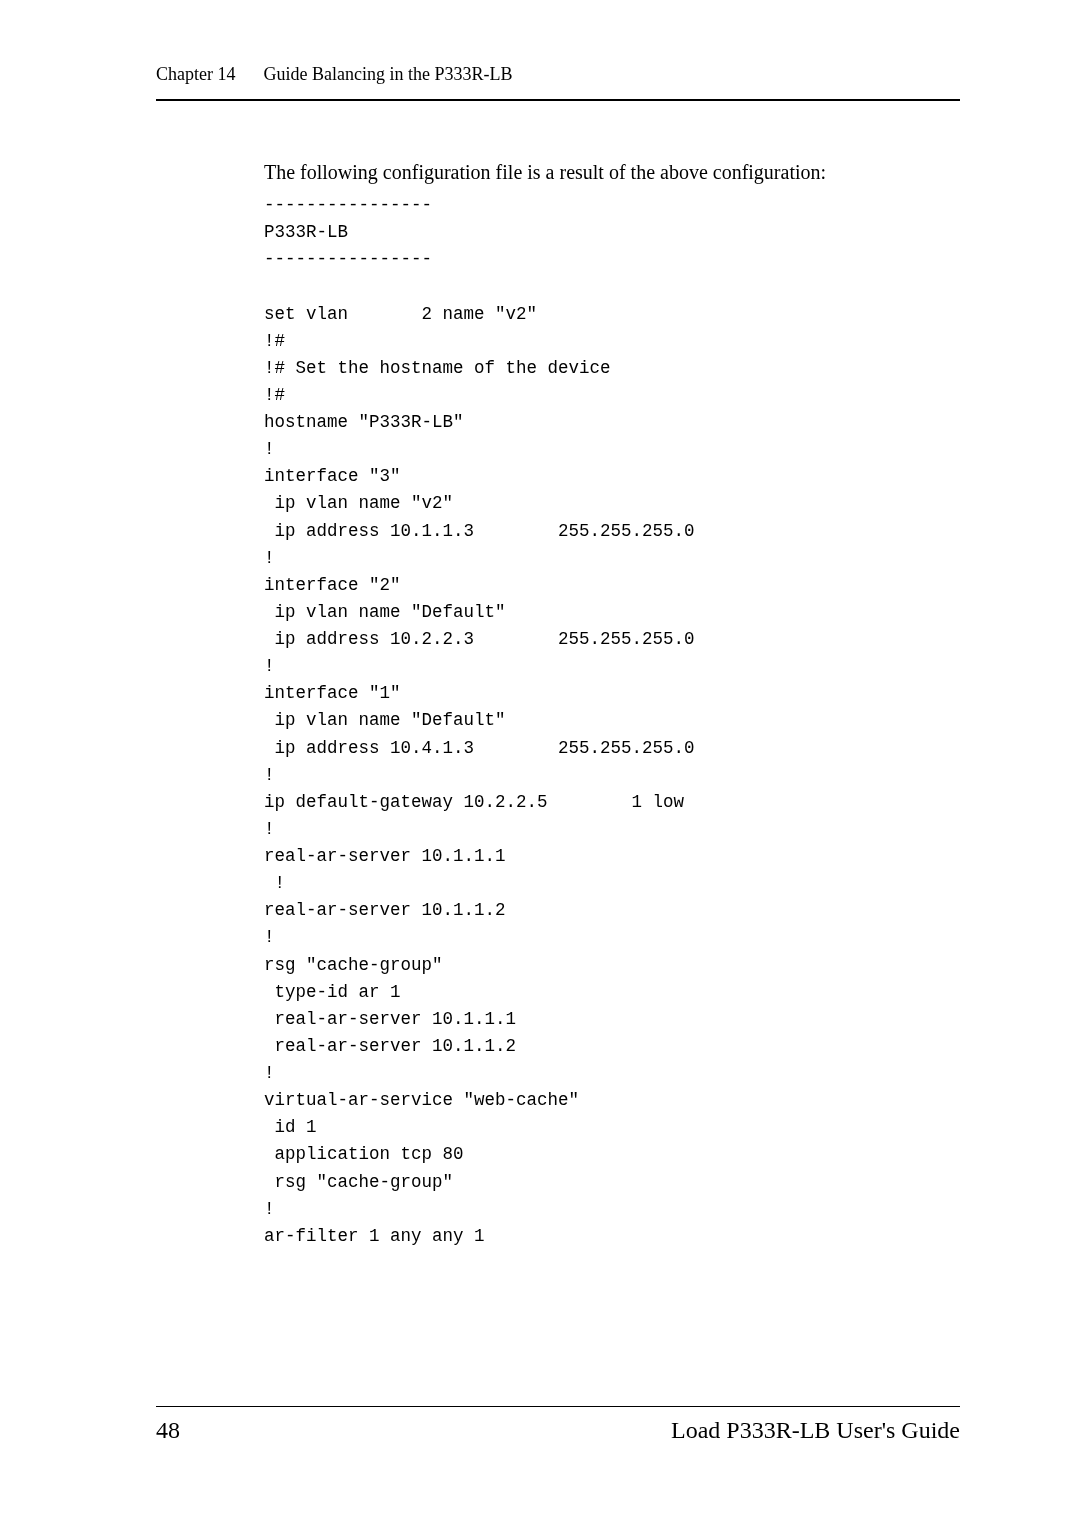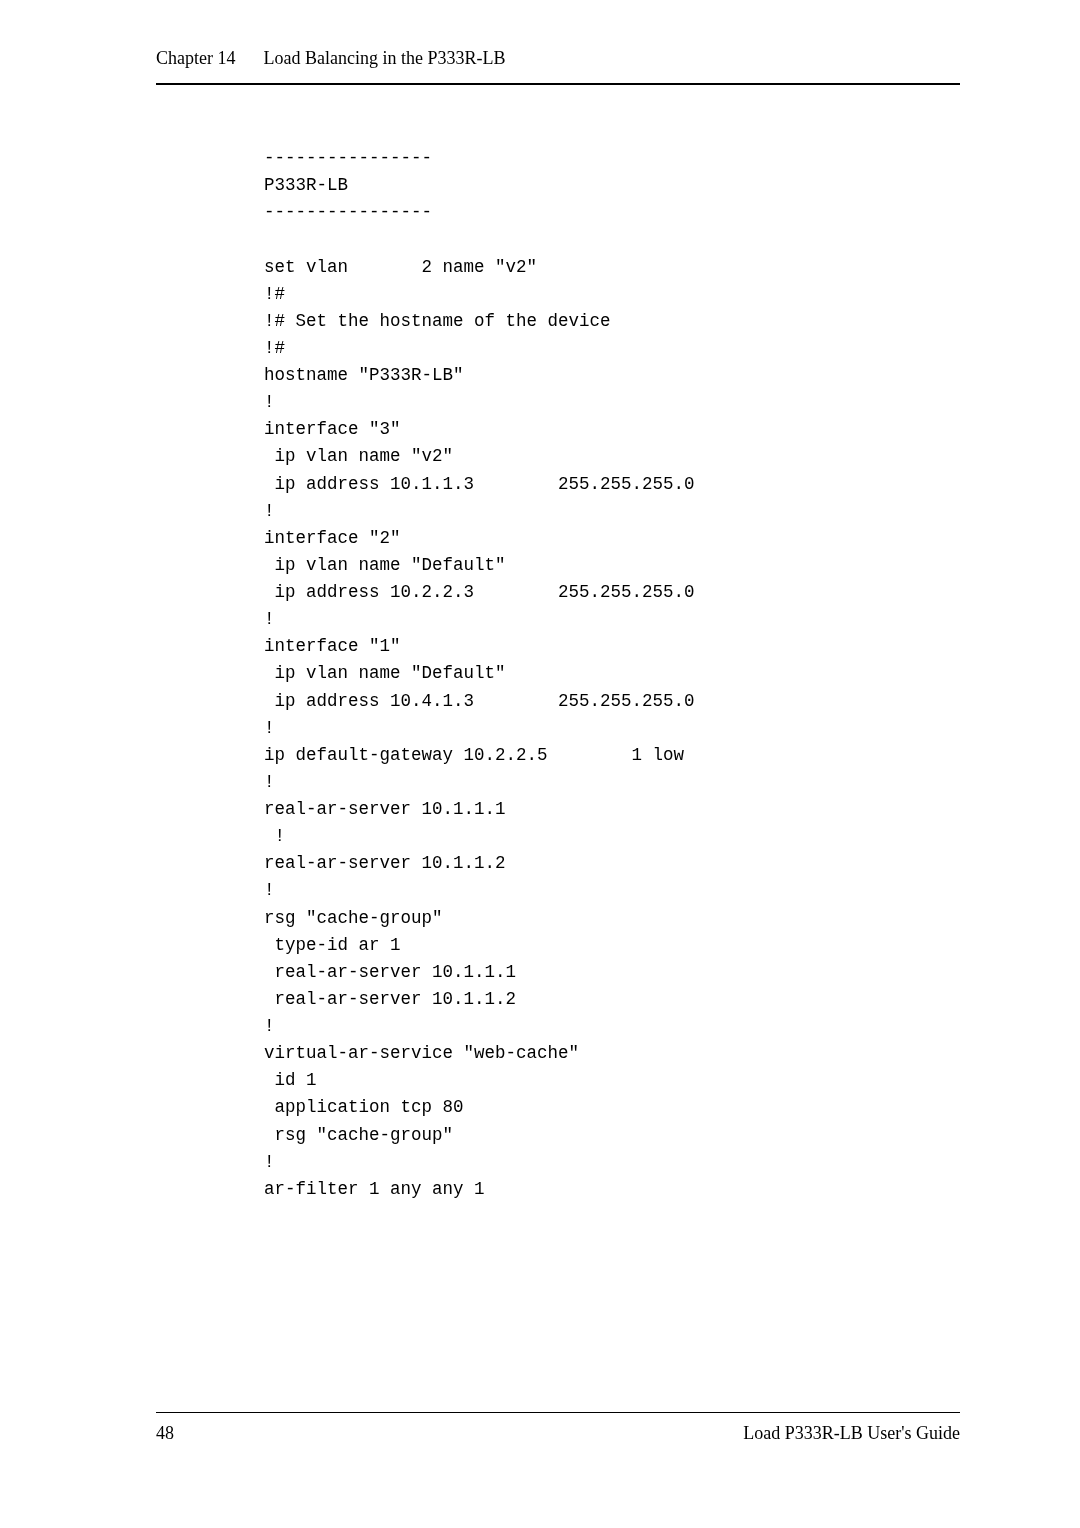--- a/index.html
+++ b/index.html
@@ -6,21 +6,21 @@
     margin: 0;
     padding: 0;
     background: #ffffff;
     font-family: "Georgia", "Times New Roman", serif;
     width: 1080px;
     height: 1528px;
     box-sizing: border-box;
     position: relative;
   }
   .page {
-    padding: 48px 120px 0 156px;
+    padding: 64px 120px 0 156px;
   }
   .header-line {
     display: flex;
     gap: 28px;
     font-size: 18px;
     color: #000;
     margin-bottom: 14px;
   }
   .header-rule {
     border: none;
@@ -49,34 +49,35 @@
   }
   .footer-rule {
     border: none;
     border-top: 1.5px solid #000;
     margin: 0 0 10px 0;
     width: 100%;
   }
   .footer-line {
     display: flex;
     justify-content: space-between;
-    font-size: 18px;
+    font-size: 24px;
     color: #000;
   }
 </style>
 </head>
 <body>
 
 <div class="page">
   <div class="header-line">
     <span>Chapter 14</span>
-    <span>Load Balancing in the P333R-LB</span>
+    <span>Guide Balancing in the P333R-LB</span>
   </div>
   <hr class="header-rule">
 
+  <p class="intro-text">The following configuration file is a result of the above configuration:</p>
 
   <pre class="config">----------------
 P333R-LB
 ----------------
 
 set vlan       2 name "v2"
 !#
 !# Set the hostname of the device
 !#
 hostname "P333R-LB"

